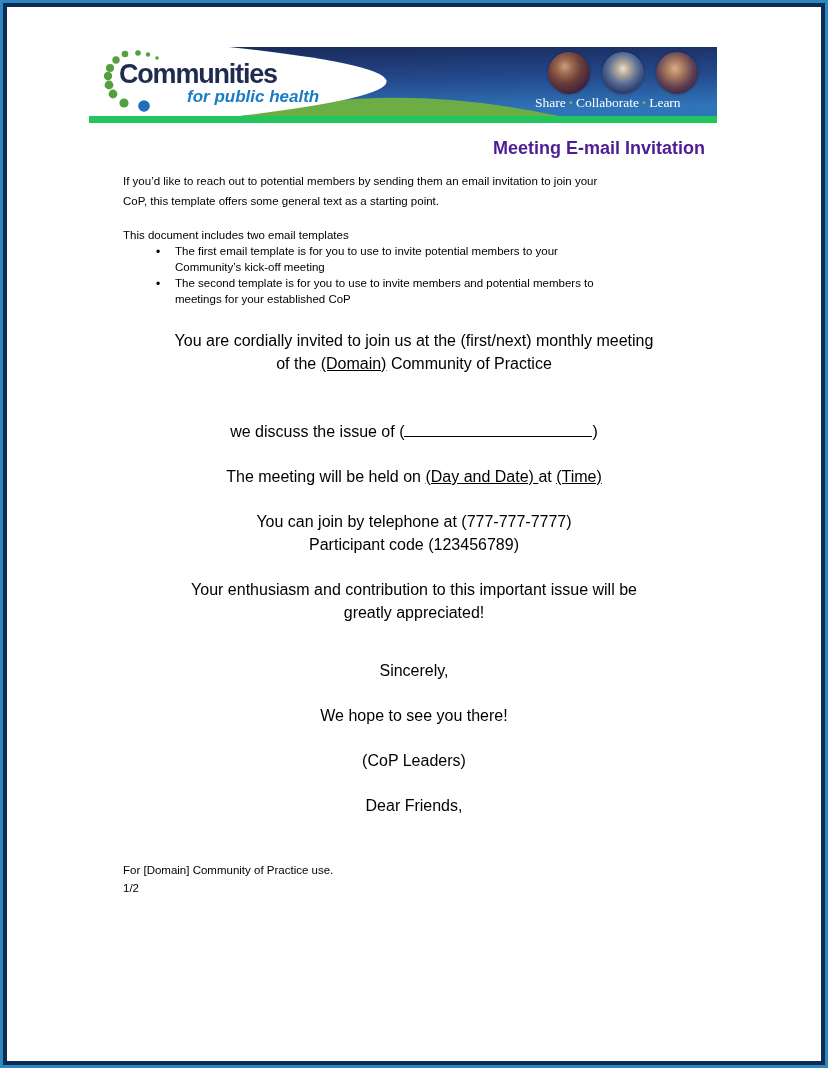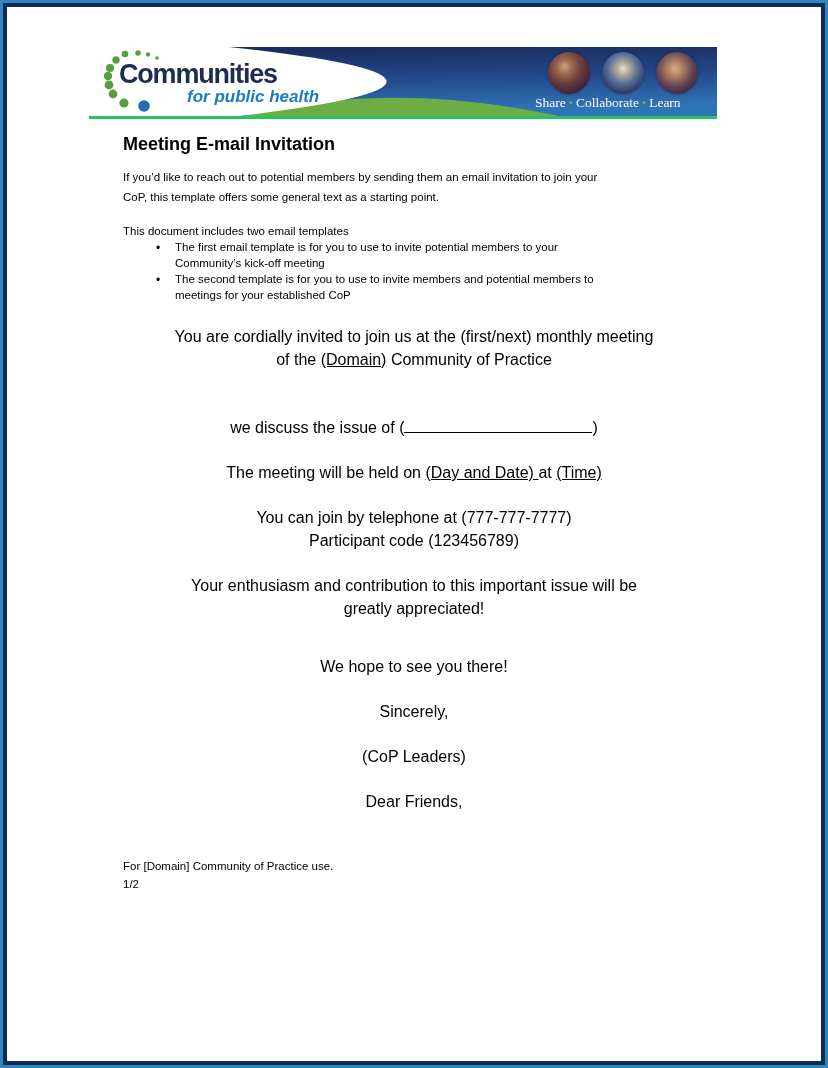--- a/index.html
+++ b/index.html
@@ -2,37 +2,37 @@
 <html><head>
 <meta charset="utf-8">
 <style>
   html,body{margin:0;padding:0;background:#ffffff;}
   body{width:828px;height:1068px;font-family:"Liberation Sans",sans-serif;color:#000;}
 
   .page{width:828px;height:1068px;box-sizing:border-box;border:3px solid #2E86C2;}
   .inner{width:100%;height:100%;box-sizing:border-box;border:4px solid #0D2C52;background:#fff;overflow:hidden;}
 
   
-  .banner{position:relative;width:628px;height:69px;margin:40px 0 0 82px;border-bottom:3px solid #22c55e;background:#fff;}
+  .banner{position:relative;width:628px;height:69px;margin:40px 0 0 82px;border-bottom:7px solid #22c55e;background:#fff;}
   .banner .swoosh{position:absolute;left:0;top:0;width:628px;height:69px;display:block;}
   .logo{position:absolute;left:6px;top:0;width:250px;height:69px;}
   .logo .dots{position:absolute;left:0;top:0;}
   .logo-name{position:absolute;left:24px;top:12px;font-size:27px;font-weight:bold;letter-spacing:-1.2px;color:#1F2C50;white-space:nowrap;}
   .logo-tag{position:absolute;left:92px;top:40px;font-size:17px;font-style:italic;font-weight:bold;color:#1A7CC4;white-space:nowrap;}
   .photo{position:absolute;top:5px;width:42px;height:42px;border-radius:50%;box-shadow:0 0 3px rgba(0,0,0,0.35);}
   .photo1{left:459px;background:radial-gradient(circle at 40% 35%, #caa083 0%, #9c6a4e 20%, #6b3c3a 45%, #39243a 75%, #1f1f38 100%);}
   .photo2{left:513px;background:radial-gradient(circle at 50% 40%, #e8e2d8 0%, #b8ab9a 18%, #5a6f96 45%, #32406e 70%, #1d2748 100%);}
   .photo3{left:567px;background:radial-gradient(circle at 45% 40%, #d8ae85 0%, #a87a5e 25%, #5f3e52 55%, #2c2340 85%, #1d1d35 100%);}
   .motto{position:absolute;left:446px;top:48px;width:178px;color:#fff;
          font-family:"Liberation Serif",serif;font-size:13.5px;white-space:nowrap;}
   .motto .dot{color:#7AB648;margin:0 3px;font-size:12px;}
 
   
   .content{padding:0 116px;}
-  .doc-title{margin:15px 0 0;text-align:left;font-size:18px;font-weight:bold;color:#000000;}
+  .doc-title{margin:15px 0 0;text-align:right;font-size:18px;font-weight:bold;color:#4c1d95;}
   .intro{margin:12px 0 0;font-size:11.5px;line-height:20px;}
   .list-intro{margin:16px 0 0;font-size:11.5px;line-height:16px;}
   .doc-list{margin:0 0 0 27px;padding:0;list-style:none;font-size:11.5px;line-height:16px;}
   .doc-list li{position:relative;padding-left:25px;max-width:500px;}
   .doc-list li::before{content:"\2022";position:absolute;left:6px;top:1px;font-size:12px;}
 
   .letter{margin-top:22px;text-align:center;}
   .lp{margin:0 0 22px;font-size:16px;line-height:23px;}
   .lp.gap-lg{margin-bottom:35px;}
   .u{text-decoration:underline;}
@@ -97,22 +97,22 @@
         <li><span>The first email template is for you to use to invite potential members to your</span><br><span>Community’s kick-off meeting</span></li>
         <li><span>The second template is for you to use to invite members and potential members to</span><br><span>meetings for your established CoP</span></li>
       </ul>
 
       <section class="letter">
         <p class="lp"><span>You are cordially invited to join us at the (first/next) monthly meeting</span><br><span>of the </span><span class="u">(Domain)</span><span> Community of Practice</span></p>
         <p class="lp"><br><span>we discuss the issue of (</span><span class="blank"></span><span>)</span></p>
         <p class="lp"><span>The meeting will be held on </span><span class="u">(Day and Date) </span><span>at </span><span class="u">(Time)</span></p>
         <p class="lp"><span>You can join by telephone at (777-777-7777)</span><br><span>Participant code (123456789)</span></p>
         <p class="lp gap-lg"><span>Your enthusiasm and contribution to this important issue will be</span><br><span>greatly appreciated!</span></p>
+        <p class="lp"><span>Sincerely,</span></p>
         <p class="lp"><span>We hope to see you there!</span></p>
-        <p class="lp"><span>Sincerely,</span></p>
         <p class="lp"><span>(CoP Leaders)</span></p>
         <p class="lp"><span>Dear Friends,</span></p>
       </section>
 
       <footer class="page-footer">
         <div>For [Domain] Community of Practice use.</div>
         <div>1/2</div>
       </footer>
     </main>
 

